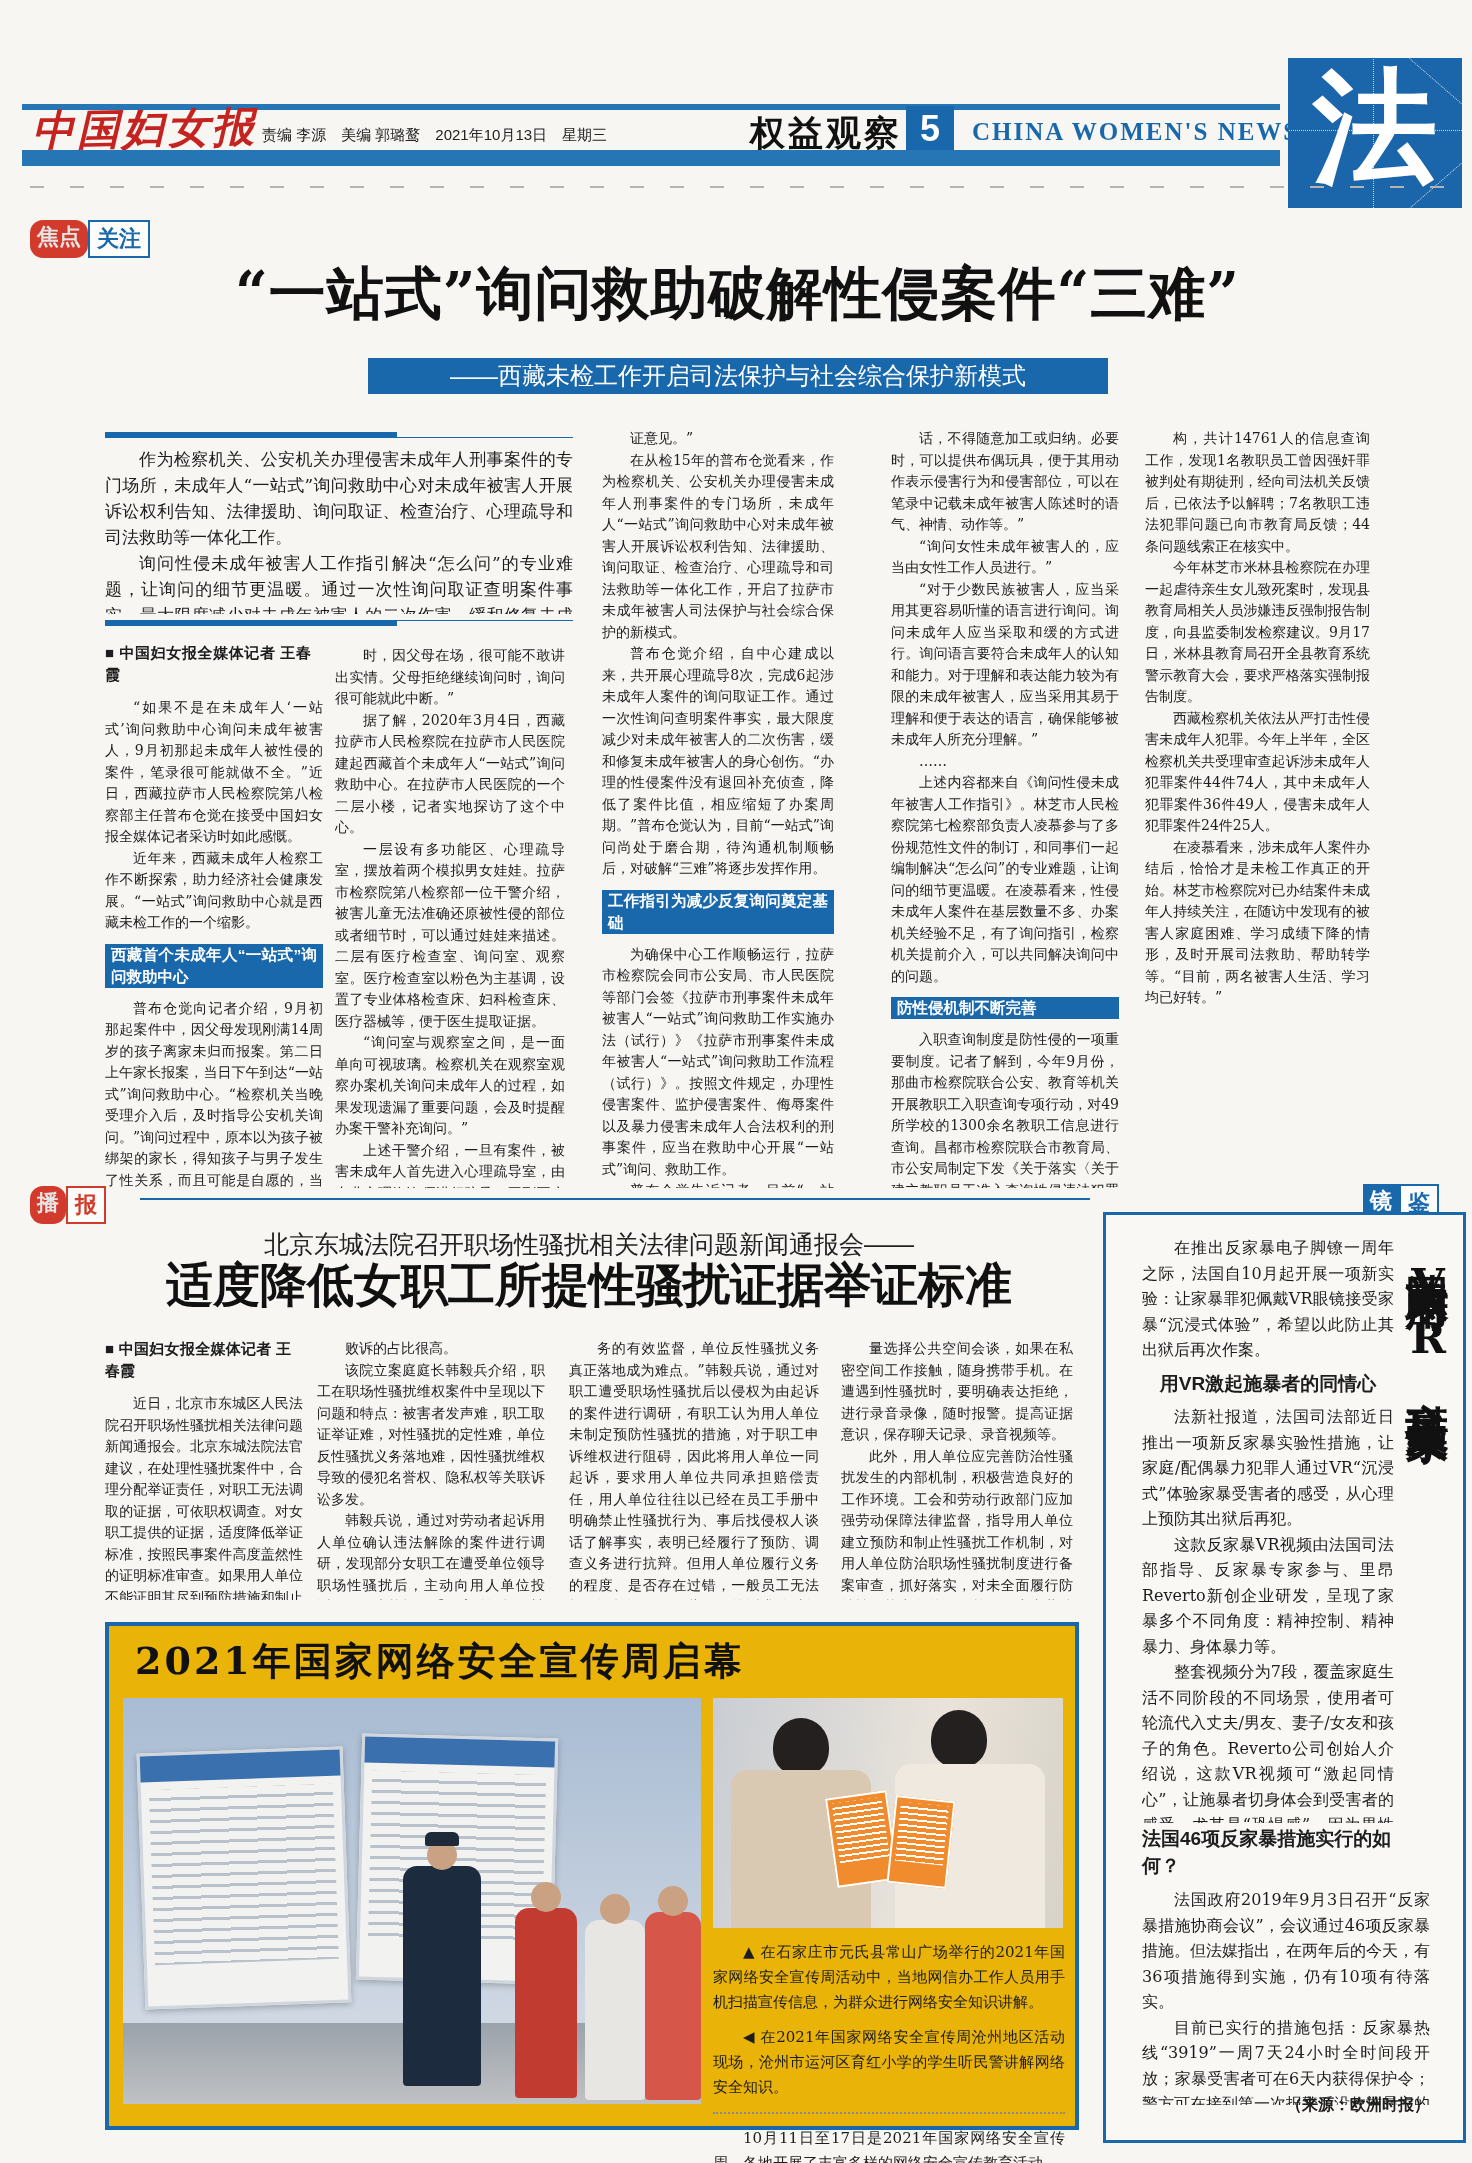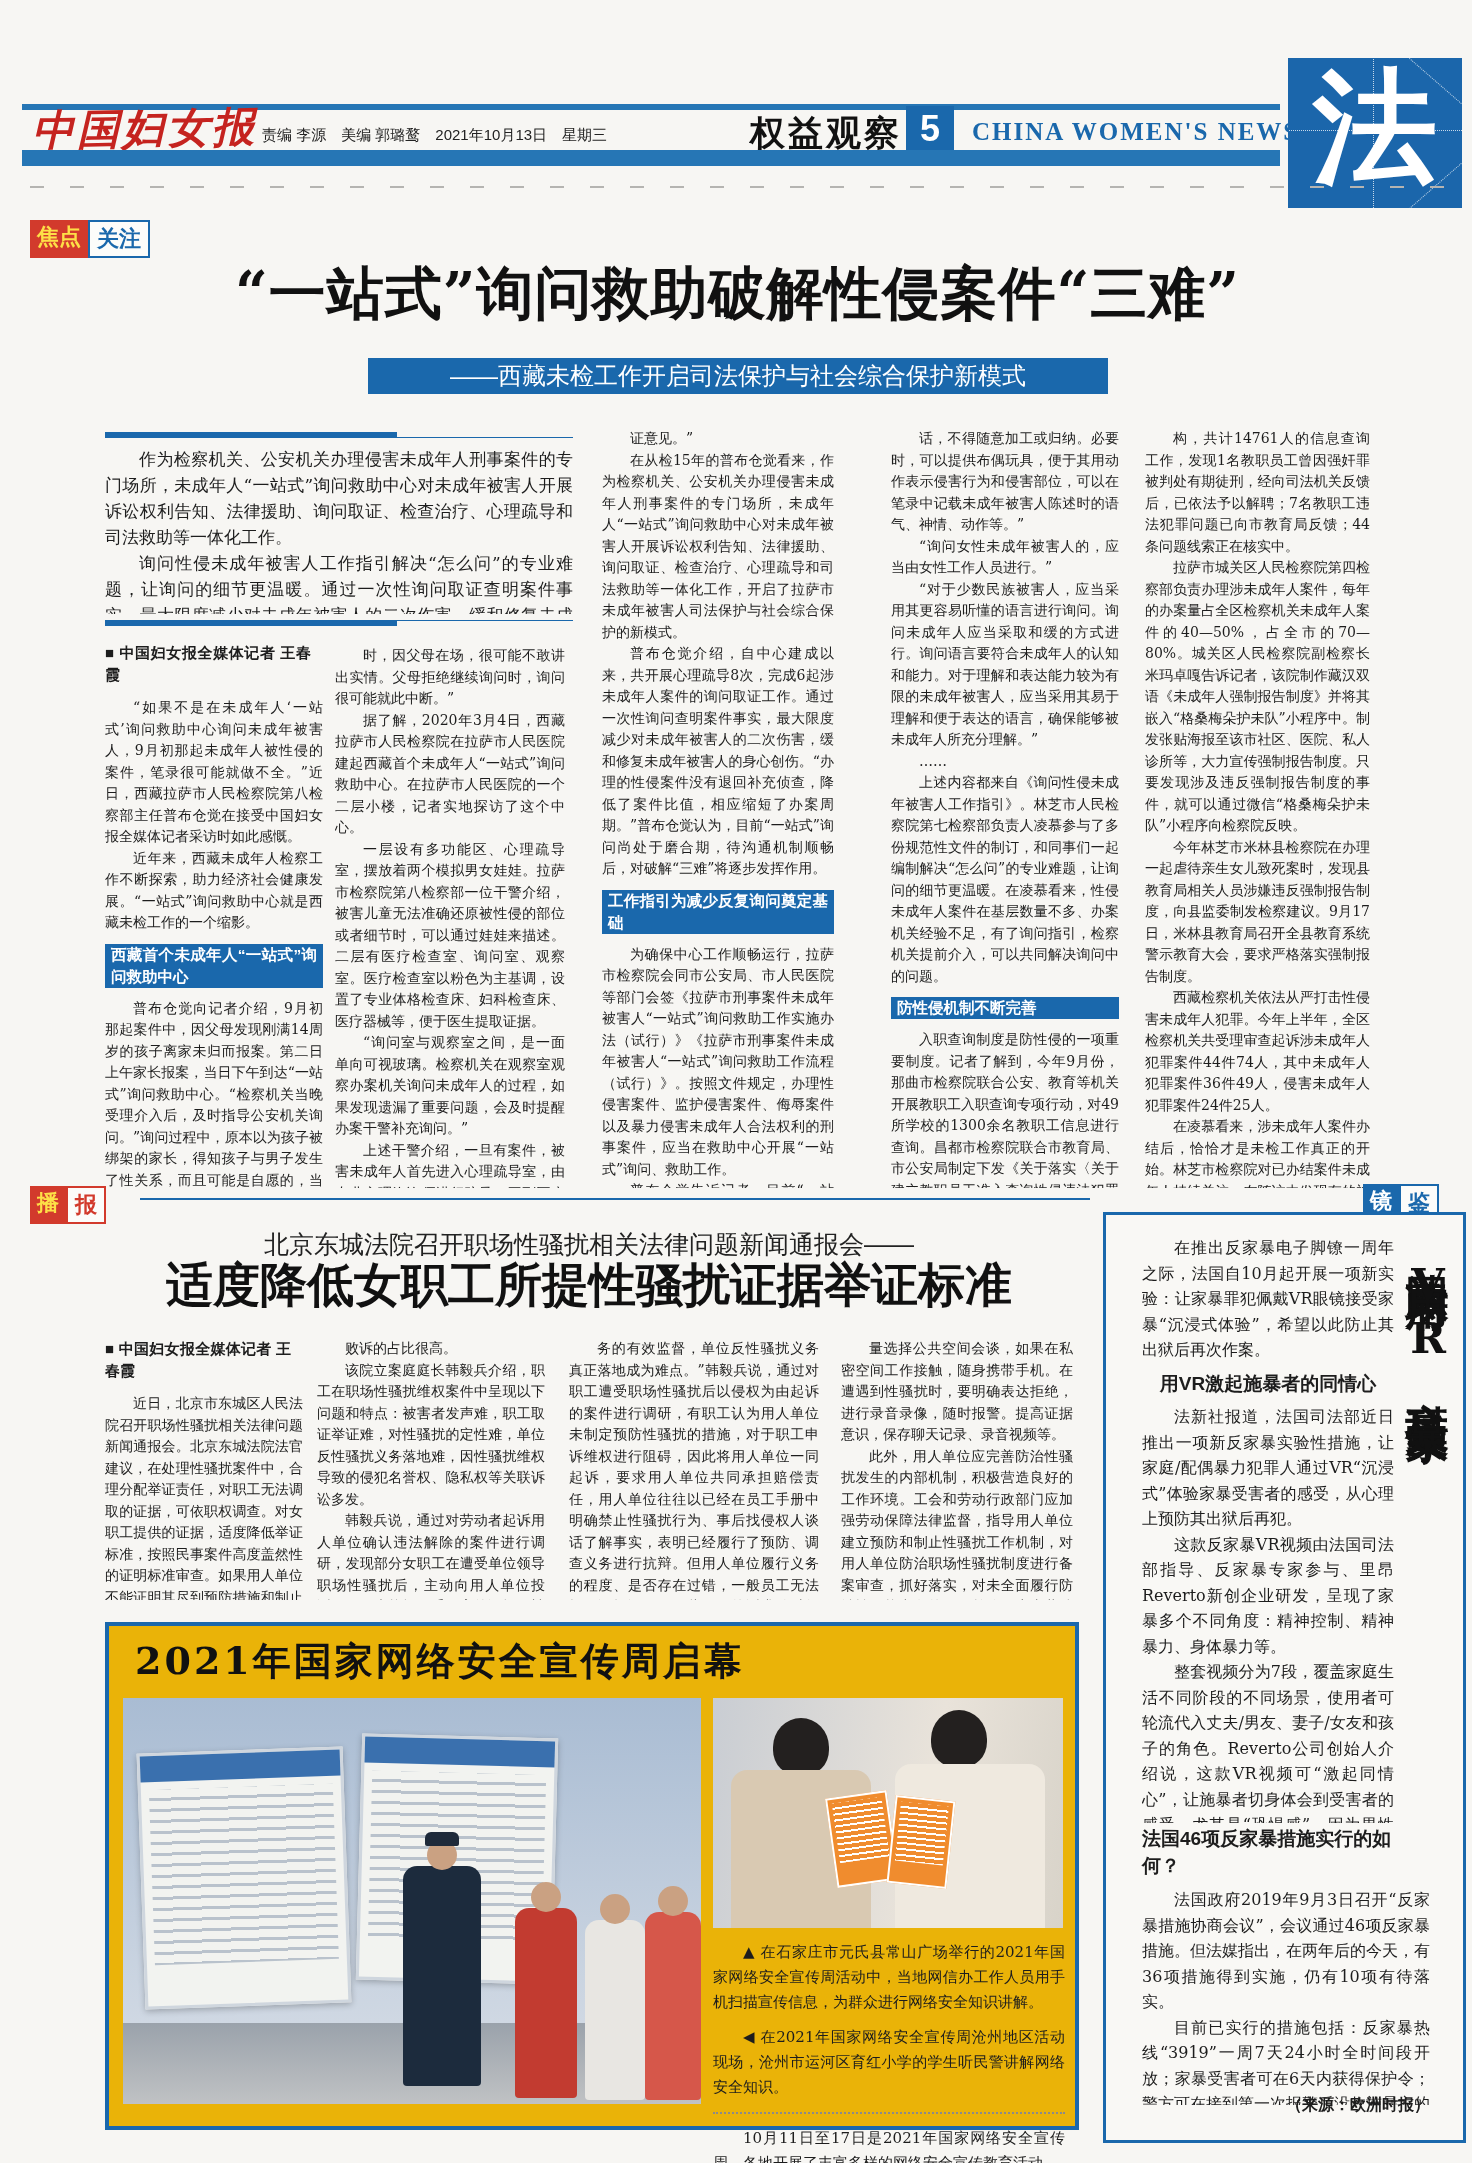--- a/index.html
+++ b/index.html
@@ -22,21 +22,21 @@
         font-family:"Liberation Serif",serif;letter-spacing:2px;}
   .fa-box{left:1288px;top:58px;width:174px;height:150px;background:#1b66ab;overflow:hidden;}
   .fa-box .grid-line{position:absolute;border-top:1px dotted rgba(255,255,255,.75);}
   .fa-char{position:absolute;left:0;top:-6px;width:100%;text-align:center;font-size:124px;
         color:#fff;font-weight:bold;line-height:150px;}
   .dash-rule{left:30px;top:186px;width:1430px;height:2px;
         background:repeating-linear-gradient(90deg,#b5b4b1 0 14px,transparent 14px 40px);}
   
   .tag{display:flex;align-items:stretch;font-family:"Liberation Sans",sans-serif;font-weight:bold;}
   .tag span{display:block;font-size:22px;line-height:30px;padding:2px 7px;}
-  .tag .solid-red{background:#d23a2c;color:#fde047;}
+  .tag .solid-red{background:#d23a2c;color:#e5e5e5;border-radius:13px;}
   .tag .hollow-blue{background:#fcfcfa;color:#1a68ac;border:2px solid #1a68ac;}
   .tag .solid-blue{background:#1a68ac;color:#fff;}
   .tag .hollow-red{background:#fcfcfa;color:#d23a2c;border:2px solid #d23a2c;}
   
   .headline1{left:105px;top:256px;width:1265px;text-align:center;font-size:57px;font-weight:bold;
         letter-spacing:1px;color:#111;}
   .subtitle-bar{left:368px;top:358px;width:740px;height:36px;background:#1a68ac;color:#fff;
         font-size:24px;line-height:36px;text-align:center;
         font-family:"Liberation Sans",sans-serif;}
   .a1{left:105px;top:420px;width:1265px;height:772px;}
@@ -171,21 +171,20 @@
         <p>话，不得随意加工或归纳。必要时，可以提供布偶玩具，便于其用动作表示侵害行为和侵害部位，可以在笔录中记载未成年被害人陈述时的语气、神情、动作等。”</p>
         <p>“询问女性未成年被害人的，应当由女性工作人员进行。”</p>
         <p>“对于少数民族被害人，应当采用其更容易听懂的语言进行询问。询问未成年人应当采取和缓的方式进行。询问语言要符合未成年人的认知和能力。对于理解和表达能力较为有限的未成年被害人，应当采用其易于理解和便于表达的语言，确保能够被未成年人所充分理解。”</p>
         <p>……</p>
         <p>上述内容都来自《询问性侵未成年被害人工作指引》。林芝市人民检察院第七检察部负责人凌慕参与了多份规范性文件的制订，和同事们一起编制解决“怎么问”的专业难题，让询问的细节更温暖。在凌慕看来，性侵未成年人案件在基层数量不多、办案机关经验不足，有了询问指引，检察机关提前介入，可以共同解决询问中的问题。</p>
         <p class="sub">防性侵机制不断完善</p>
         <p>入职查询制度是防性侵的一项重要制度。记者了解到，今年9月份，那曲市检察院联合公安、教育等机关开展教职工入职查询专项行动，对49所学校的1300余名教职工信息进行查询。昌都市检察院联合市教育局、市公安局制定下发《关于落实〈关于建立教职员工准入查询性侵违法犯罪信息制度的意见〉的实施办法》。</p>
       </div>
     <div class="abs col c5">
         <p>构，共计14761人的信息查询工作，发现1名教职员工曾因强奸罪被判处有期徒刑，经向司法机关反馈后，已依法予以解聘；7名教职工违法犯罪问题已向市教育局反馈；44条问题线索正在核实中。</p>
-        <p>拉萨市城关区人民检察院第四检察部负责办理涉未成年人案件，每年的办案量占全区检察机关未成年人案件的40—50%，占全市的70—80%。城关区人民检察院副检察长米玛卓嘎告诉记者，该院制作藏汉双语《未成年人强制报告制度》并将其嵌入“格桑梅朵护未队”小程序中。制发张贴海报至该市社区、医院、私人诊所等，大力宣传强制报告制度。只要发现涉及违反强制报告制度的事件，就可以通过微信“格桑梅朵护未队”小程序向检察院反映。</p>
         <p>今年林芝市米林县检察院在办理一起虐待亲生女儿致死案时，发现县教育局相关人员涉嫌违反强制报告制度，向县监委制发检察建议。9月17日，米林县教育局召开全县教育系统警示教育大会，要求严格落实强制报告制度。</p>
         <p>西藏检察机关依法从严打击性侵害未成年人犯罪。今年上半年，全区检察机关共受理审查起诉涉未成年人犯罪案件44件74人，其中未成年人犯罪案件36件49人，侵害未成年人犯罪案件24件25人。</p>
         <p>在凌慕看来，涉未成年人案件办结后，恰恰才是未检工作真正的开始。林芝市检察院对已办结案件未成年人持续关注，在随访中发现有的被害人家庭困难、学习成绩下降的情形，及时开展司法救助、帮助转学等。“目前，两名被害人生活、学习均已好转。”</p>
       </div>
   </div>
 
   <div class="abs tag" style="left:30px;top:1186px;">
     <span class="solid-red">播</span>
     <span class="hollow-red">报</span>
   </div>

